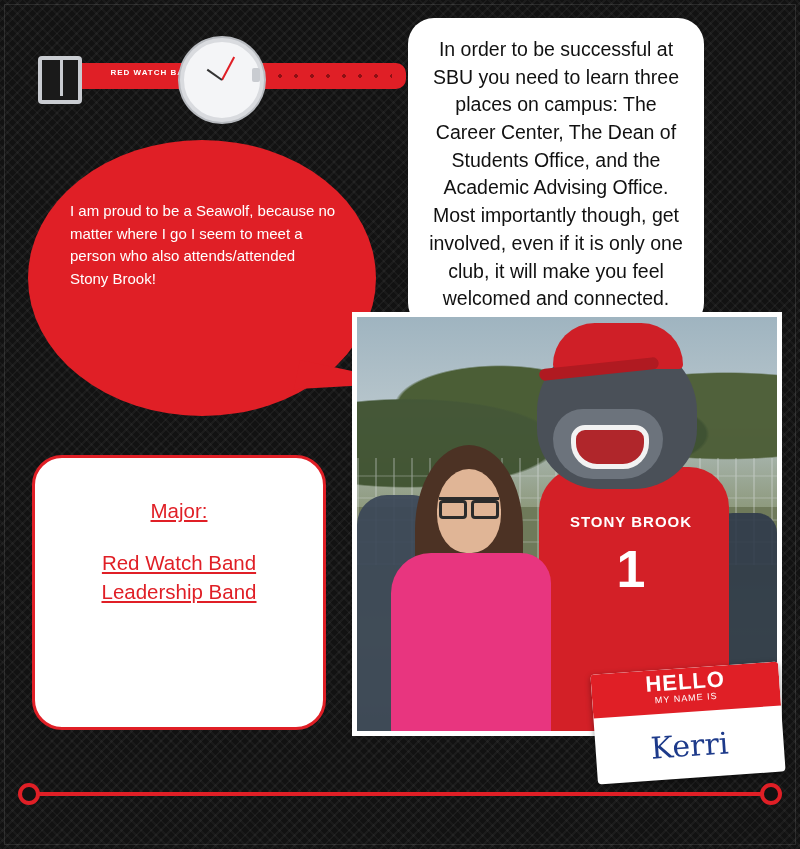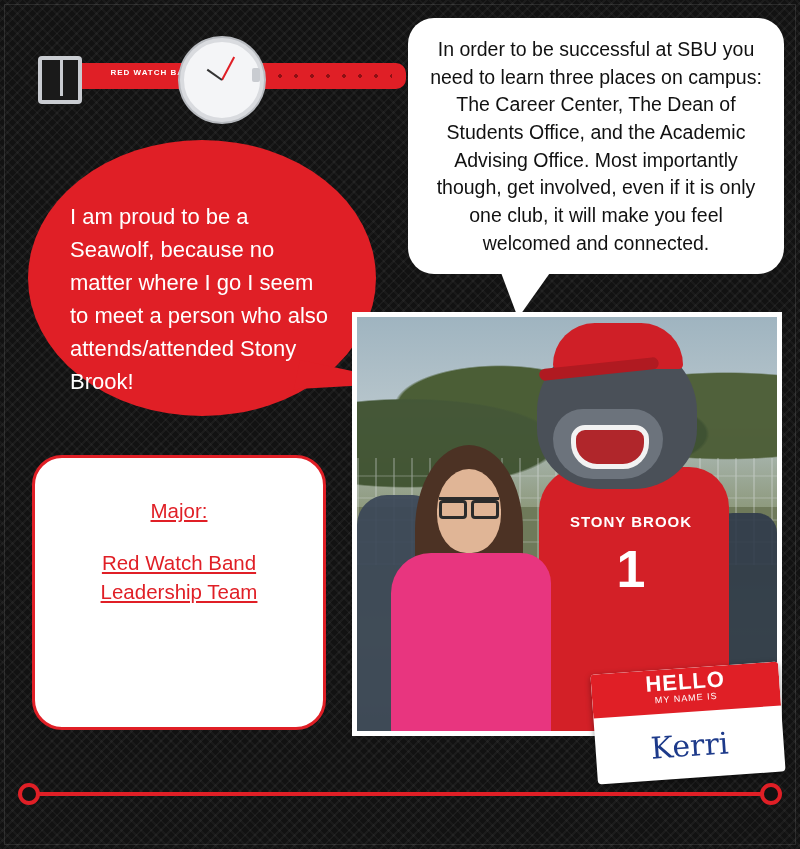--- a/index.html
+++ b/index.html
@@ -137,21 +137,21 @@
     height: 14px;
     background: #c9ccd1;
     border-radius: 2px;
   }
 
   
   .bubble-advice {
     position: absolute;
     left: 408px;
     top: 18px;
-    width: 376px;
+    width: 296px;
     background: #ffffff;
     border-radius: 26px;
     padding: 18px 20px 16px 20px;
     box-sizing: border-box;
     color: #111111;
     font-size: 19.5px;
     line-height: 1.42;
     text-align: center;
   }
   .bubble-advice .tail {
@@ -169,21 +169,21 @@
     position: absolute;
     left: 28px;
     top: 140px;
     width: 348px;
     height: 276px;
     border-radius: 50% / 50%;
     background: #e01f26;
     color: #ffffff;
     box-sizing: border-box;
     padding: 60px 40px 0 42px;
-    font-size: 22px;
+    font-size: 15px;
     line-height: 1.5;
   }
   .bubble-proud-tail {
     position: absolute;
     left: 300px;
     top: 360px;
     width: 0;
     height: 0;
     border-top: 30px solid #e01f26;
     border-right: 110px solid transparent;
@@ -507,21 +507,21 @@
 
   <div class="bubble-proud">
     <span>I am proud to be a Seawolf, because no matter where I go I seem to meet a person who also attends/attended Stony Brook!</span>
   </div>
   <div class="bubble-proud-tail"></div>
 
   <div class="info-card">
     <div>Major:</div>
     <div class="gap"></div>
     <div>Red Watch Band</div>
-    <div>Leadership Team</div>
+    <div>Leadership Band</div>
   </div>
 
   <div class="photo">
     <div class="photo-sky"></div>
     <div class="photo-trees"></div>
     <div class="photo-ground"></div>
     <div class="photo-fence"></div>
     <div class="bystander-left"></div>
     <div class="bystander-right"></div>
     <div class="mascot-body"></div>

